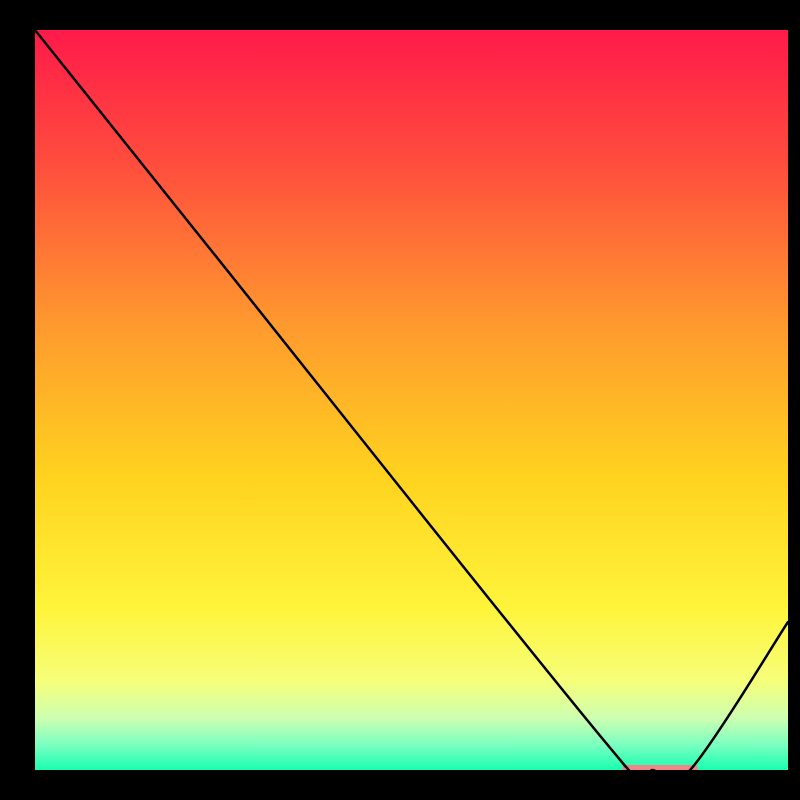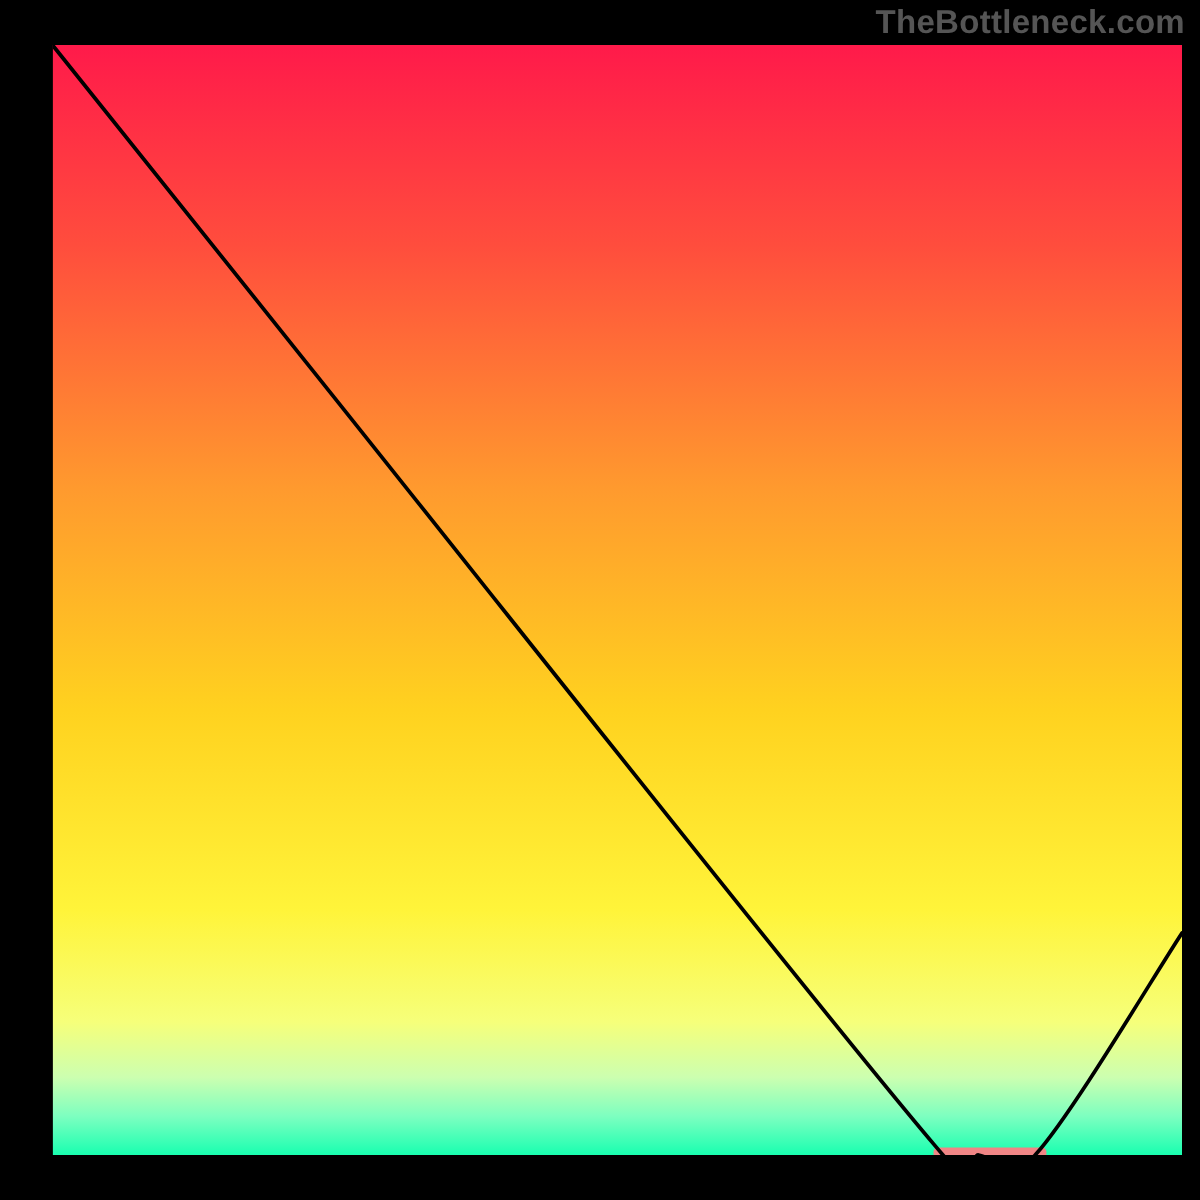--- a/index.html
+++ b/index.html
@@ -39,21 +39,20 @@
     display: block;
     width: 100%;
     height: 100%;
   }
 </style>
 </head>
 <body>
 
 <div class="frame">
 
-  <div class="watermark">TheBottleneck.com</div>
 
   <div class="plot">
     <svg id="chart-svg" viewBox="0 0 753 740" preserveAspectRatio="none">
       <defs>
         <linearGradient id="bg-grad" x1="0" y1="0" x2="0" y2="1">
             <stop offset="0%" stop-color="#ff1a4a"></stop>
             <stop offset="18%" stop-color="#ff4d3d"></stop>
             <stop offset="40%" stop-color="#ff9a2e"></stop>
             <stop offset="60%" stop-color="#ffd21f"></stop>
             <stop offset="78%" stop-color="#fff43a"></stop>

